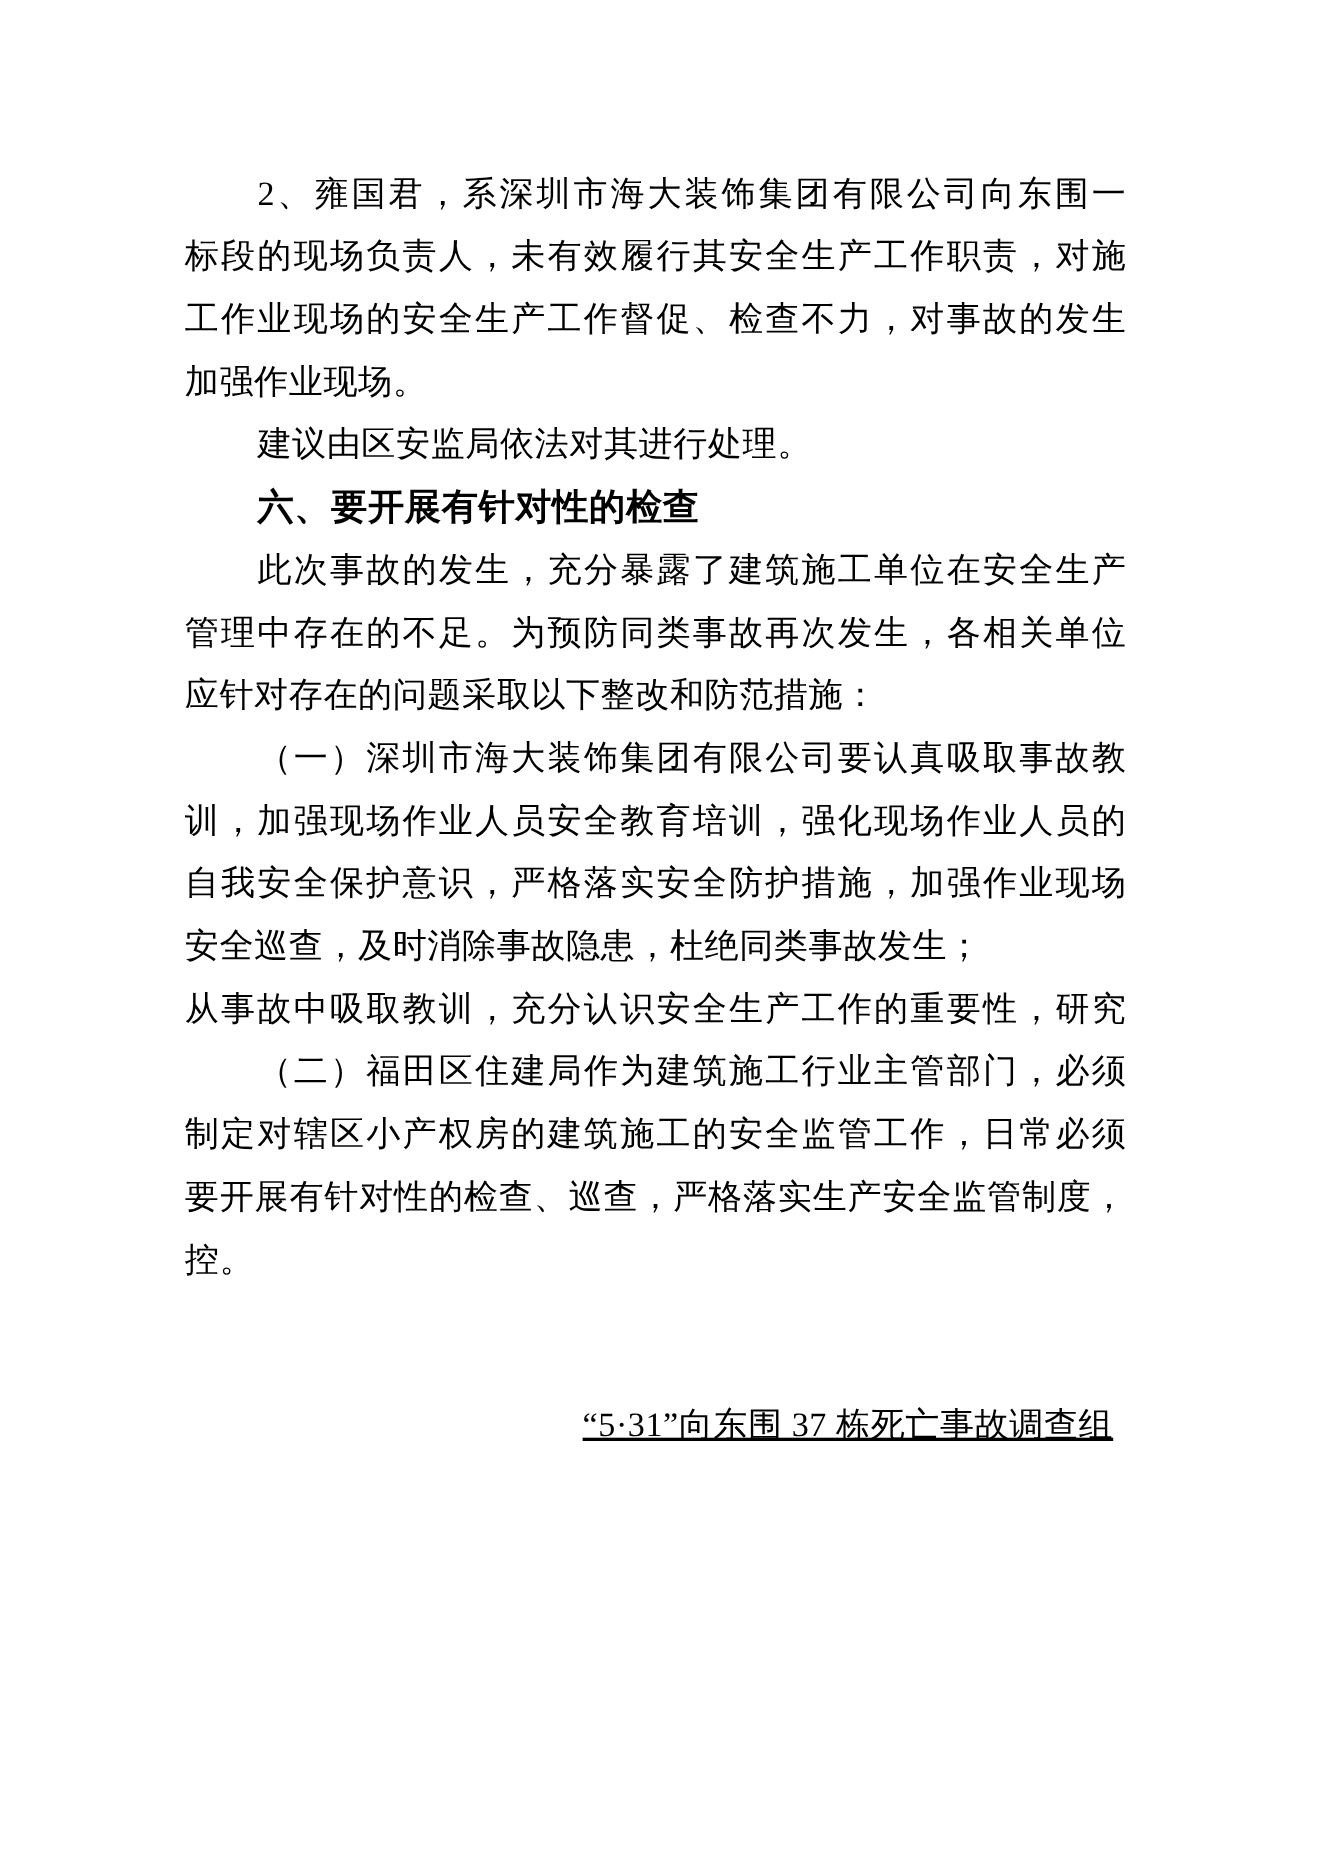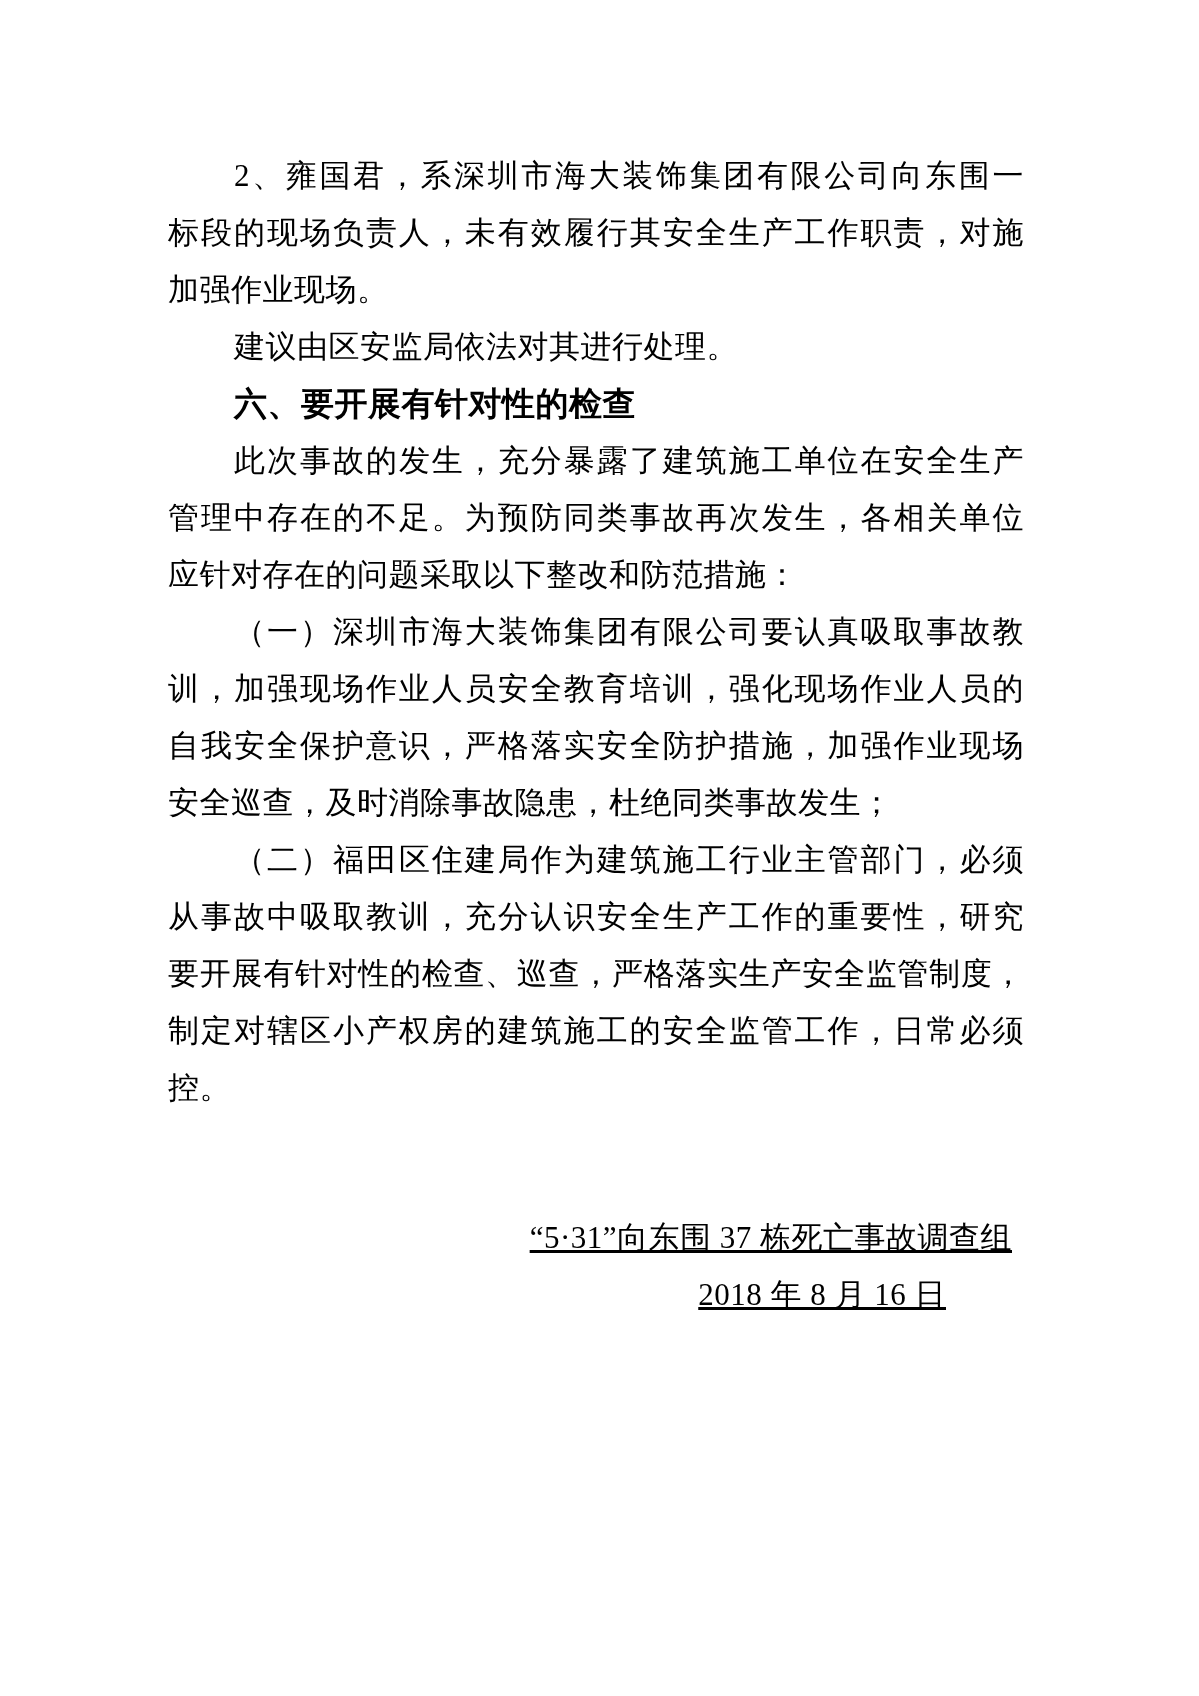--- a/index.html
+++ b/index.html
@@ -72,20 +72,21 @@
 <div class="page">
 
   <div class="textblock">
 
     <div>
 
         <div class="line indent justify">2、雍国君，系深圳市海大装饰集团有限公司向东围一</div>
 
         <div class="line justify">标段的现场负责人，未有效履行其安全生产工作职责，对施</div>
 
+        <div class="line justify">工作业现场的安全生产工作督促、检查不力，对事故的发生</div>
 
         <div class="line">加强作业现场。</div>
 
         <div class="line indent">建议由区安监局依法对其进行处理。</div>
 
         <div class="line indent heading">六、要开展有针对性的检查</div>
 
         <div class="line indent justify">此次事故的发生，充分暴露了建筑施工单位在安全生产</div>
 
         <div class="line justify">管理中存在的不足。为预防同类事故再次发生，各相关单位</div>
@@ -93,27 +94,27 @@
         <div class="line">应针对存在的问题采取以下整改和防范措施：</div>
 
         <div class="line indent justify">（一）深圳市海大装饰集团有限公司要认真吸取事故教</div>
 
         <div class="line justify">训，加强现场作业人员安全教育培训，强化现场作业人员的</div>
 
         <div class="line justify">自我安全保护意识，严格落实安全防护措施，加强作业现场</div>
 
         <div class="line">安全巡查，及时消除事故隐患，杜绝同类事故发生；</div>
 
+        <div class="line justify">从事故中吸取教训，充分认识安全生产工作的重要性，研究</div>
+
         <div class="line indent justify">（二）福田区住建局作为建筑施工行业主管部门，必须</div>
 
-        <div class="line justify">从事故中吸取教训，充分认识安全生产工作的重要性，研究</div>
+        <div class="line justify">制定对辖区小产权房的建筑施工的安全监管工作，日常必须</div>
 
         <div class="line justify">要开展有针对性的检查、巡查，严格落实生产安全监管制度，</div>
-
-        <div class="line justify">制定对辖区小产权房的建筑施工的安全监管工作，日常必须</div>
 
 
         <div class="line">控。</div>
       </div>
 
     <div class="signature">
       <div class="sig-line sig-committee">“5·31”向东围 37 栋死亡事故调查组</div>
       <div class="sig-line sig-date">2018 年 8 月 16 日</div>
     </div>
 

